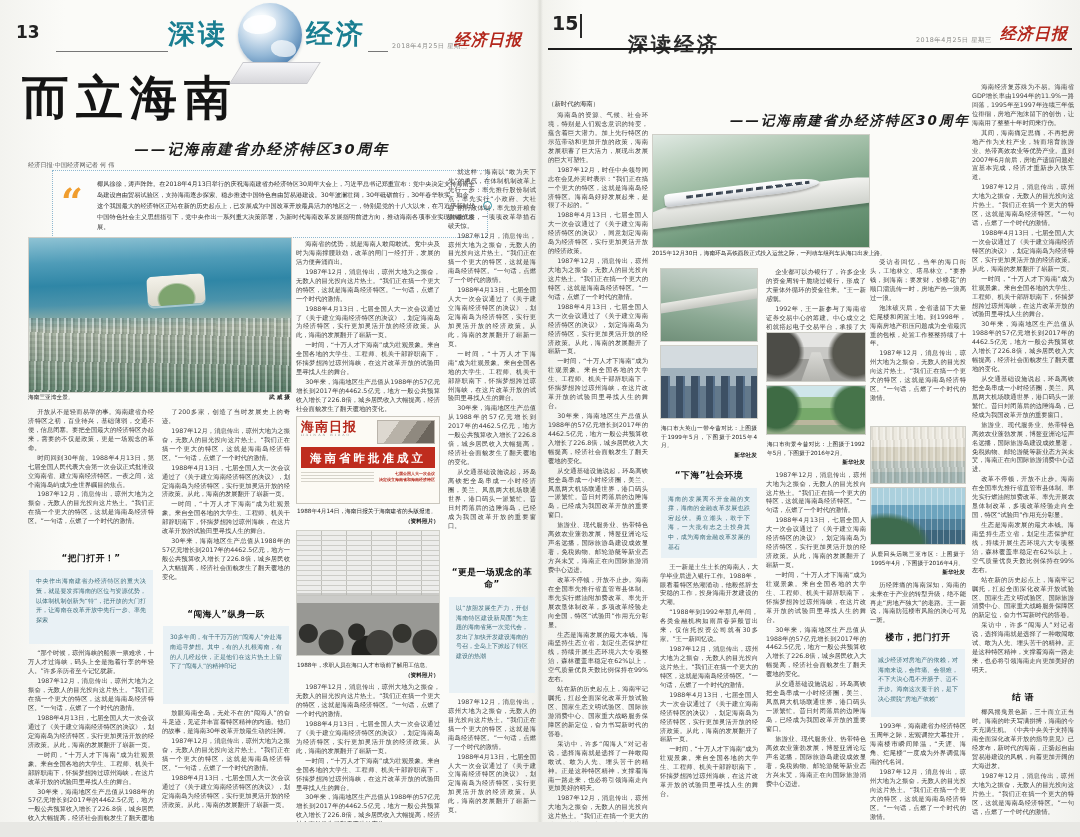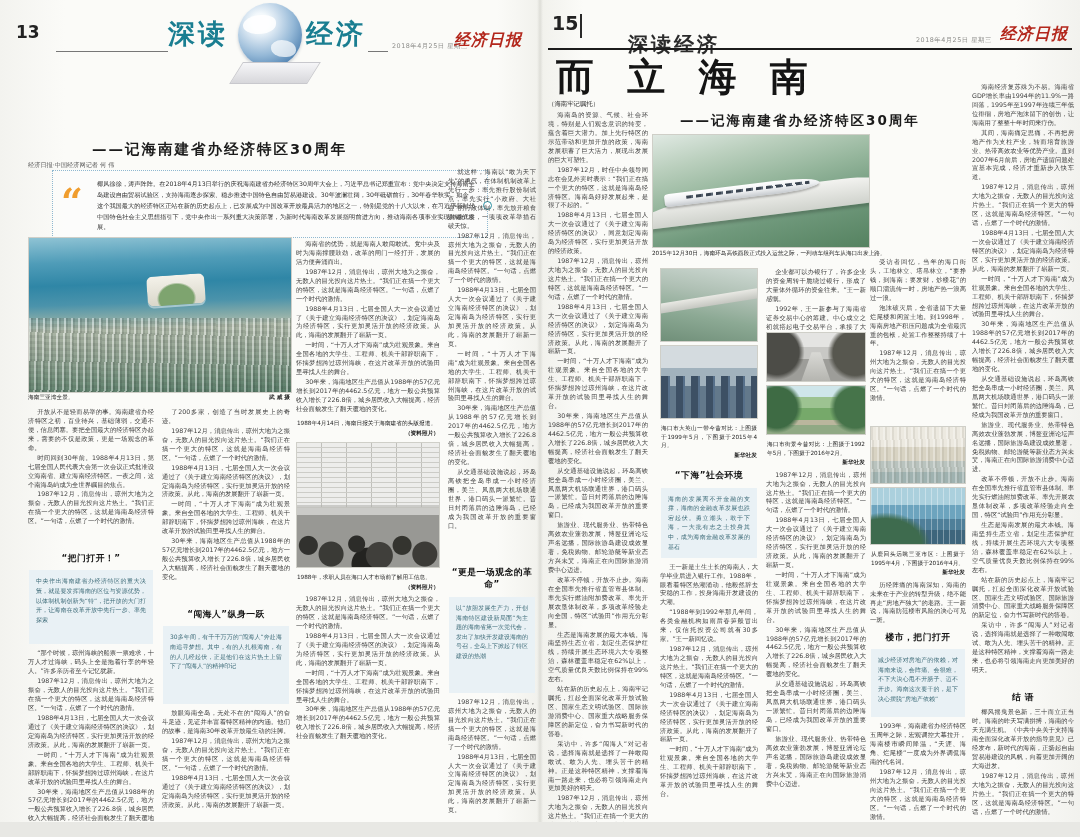--- a/index.html
+++ b/index.html
@@ -20,21 +20,21 @@
   .globe::before{content:"";position:absolute;left:8%;top:18%;width:52%;height:30%;
     background:rgba(255,255,255,.85);border-radius:60% 40% 55% 45%;}
   .globe::after{content:"";position:absolute;right:10%;bottom:16%;width:38%;height:26%;
     background:rgba(255,255,255,.7);border-radius:45% 60% 40% 55%;}
   .globe-book{position:absolute;left:236px;top:62px;width:76px;height:20px;
     background:linear-gradient(#f6f6f8,#d7d7db);border:1px solid #c8c8cd;transform:skewX(-32deg);}
   .vdiv{position:absolute;width:1.5px;background:#2a2a2a;}
 
   
   .headline{position:absolute;font-weight:800;color:#141414;line-height:1;}
-  .deck{position:absolute;font-weight:700;color:#1b1b1b;}
+  .deck{position:absolute;font-weight:700;color:#1b1b1b;text-align:center;font-style:italic;}
   .byline{position:absolute;font-size:6.2px;color:#555;}
 
   
   .lede{position:absolute;left:52px;top:170px;width:378px;height:50px;
     border:1px dotted #8fb8d0;padding:8px 12px 8px 44px;
     font-size:6.2px;line-height:1.75;color:#2c2c2c;text-align:justify;background:rgba(255,255,255,.4);}
   .lede .qm{position:absolute;left:8px;top:-2px;font-family:"DejaVu Serif",serif;font-size:38px;color:#f09d2e;font-weight:800;}
   .lede::after{content:"";position:absolute;right:-5px;top:30px;width:7px;height:7px;border:1.5px solid #2a8fa0;border-radius:50%;background:#fff;}
 
   
@@ -125,20 +125,21 @@
   <div class="pageno" style="left:16px;top:22px;font-size:17px;">13</div>
   <div class="rule" style="left:56px;top:51px;width:112px;"></div>
   <div class="sec-teal" style="left:168px;top:16px;">深读</div>
   <div class="globe"></div>
   <div class="globe-book"></div>
   <div class="sec-teal" style="left:306px;top:16px;">经济</div>
   <div class="rule" style="left:368px;top:51px;width:20px;"></div>
   <div class="date" style="left:392px;top:42px;">2018年4月25日 星期三</div>
   <div class="mast" style="left:454px;top:30px;">经济日报</div>
 
+  <div class="headline" style="left:22px;top:74px;font-size:47px;letter-spacing:7px;">而立海南</div>
   <div class="deck" style="left:92px;top:140px;width:340px;font-size:14.5px;letter-spacing:2px;">——记海南建省办经济特区30周年</div>
   <div class="byline" style="left:28px;top:161px;">经济日报·中国经济网记者 何 伟</div>
 
   <div class="lede">
     <span class="qm">“</span>
     <span>椰风徐徐，涛声阵阵。在2018年4月13日举行的庆祝海南建省办经济特区30周年大会上，习近平总书记郑重宣布：党中央决定支持海南全岛建设自由贸易试验区，支持海南逐步探索、稳步推进中国特色自由贸易港建设。30年波澜壮阔，30年砥砺前行，30年春华秋实。如今，这个我国最大的经济特区正站在新的历史起点上，已发展成为中国改革开放最具活力的地区之一，特别是党的十八大以来，在习近平新时代中国特色社会主义思想指引下，党中央作出一系列重大决策部署，为新时代海南改革发展指明前进方向，推动海南各项事业实现跨越式发展。</span>
   </div>
 
   <div class="ph aerial abs" style="left:28px;top:237px;width:262px;height:154px;"></div>
   <div class="abs" style="left:28px;top:394px;width:262px;display:flex;justify-content:space-between;font-size:5.7px;color:#222;">
@@ -181,20 +182,37 @@
   </div>
 
   <div class="col" style="left:296px;top:240px;width:144px;height:593px;">
     <div class="seg" style="height:176px;">
         <p>海南省的优势，就是海南人敢闯敢试。党中央及时为海南撑腰鼓劲，改革的闸门一经打开，发展的活力便奔涌而出。</p>
         <p>1987年12月，消息传出，琼州大地为之振奋，无数人的目光投向这片热土。“我们正在搞一个更大的特区，这就是海南岛经济特区。”一句话，点燃了一个时代的激情。</p>
         <p>1988年4月13日，七届全国人大一次会议通过了《关于建立海南经济特区的决议》，划定海南岛为经济特区，实行更加灵活开放的经济政策。从此，海南的发展翻开了崭新一页。</p>
         <p>一时间，“十万人才下海南”成为壮观景象。来自全国各地的大学生、工程师、机关干部辞职南下，怀揣梦想跨过琼州海峡，在这片改革开放的试验田里寻找人生的舞台。</p>
         <p>30年来，海南地区生产总值从1988年的57亿元增长到2017年的4462.5亿元，地方一般公共预算收入增长了226.8倍，城乡居民收入大幅提高，经济社会面貌发生了翻天覆地的变化。</p>
       </div>
+    <div class="np" style="height:80px;">
+      <div class="np-top">
+        <div class="np-mast">
+          <span>海南日报</span>
+          <span class="np-pinyin">HAINAN RIBAO</span>
+        </div>
+        <div class="np-photo"></div>
+      </div>
+      <div class="np-head">海南省昨批准成立</div>
+      <div class="np-bottom">
+        <div class="np-lines"></div>
+        <div class="np-side">
+          <div>七届全国人大一次会议</div>
+          <div>决定设立海南省和海南经济特区</div>
+        </div>
+      </div>
+    </div>
     <div class="cap">
       <span>1988年4月14日，海南日报关于海南建省的头版报道。</span>
       <span class="credit">（资料照片）</span>
     </div>
     <div class="ph crowd" style="height:124px;margin:1px 0 2px;"></div>
     <div class="cap">
       <span>1988年，求职人员在海口人才市场前了解用工信息。</span>
       <span class="credit">（资料照片）</span>
     </div>
     <div class="grow">
@@ -222,25 +240,24 @@
       </div>
   </div>
 
   <div class="pageno" style="left:552px;top:12px;font-size:19px;">15</div>
   <div class="vdiv" style="left:580px;top:14px;height:24px;"></div>
   <div style="position:absolute;left:588px;top:31px;font-family:'DejaVu Serif',serif;font-weight:800;font-size:20px;color:#2b2b2b;letter-spacing:3px;margin-left:40px;">深读经济</div>
   <div class="date" style="left:916px;top:36px;">2018年4月25日 星期三</div>
   <div class="mast" style="left:1000px;top:24px;">经济日报</div>
   <div style="position:absolute;left:548px;top:48px;width:524px;height:2px;background:#1c1c1c;"></div>
 
-  <div class="headline" style="left:556px;top:58px;font-size:38px;letter-spacing:10px;">而 立 海 南</div>
   <div class="deck" style="left:680px;top:112px;width:340px;font-size:13.5px;letter-spacing:2px;">——记海南建省办经济特区30周年</div>
 
   <div class="col" style="left:548px;top:100px;width:100px;height:733px;">
-    <div class="cont-note">（海南牢记嘱托）</div>
+    <div class="cont-note">（新时代的海南）</div>
     <div class="grow">
         <p>海南岛的资源、气候、社会环境，特别是人们观念意识的转变，蕴含着巨大潜力。加上先行特区的示范带动和更加开放的政策，海南发展积蓄了巨大活力，展现出发展的巨大可塑性。</p>
         <p>1987年12月，时任中央领导同志在会见外宾时表示：“我们正在搞一个更大的特区，这就是海南岛经济特区。海南岛好好发展起来，是很了不起的。”</p>
         <p>1988年4月13日，七届全国人大一次会议通过了《关于建立海南经济特区的决议》，同意划定海南岛为经济特区，实行更加灵活开放的经济政策。</p>
         <p>1987年12月，消息传出，琼州大地为之振奋，无数人的目光投向这片热土。“我们正在搞一个更大的特区，这就是海南岛经济特区。”一句话，点燃了一个时代的激情。</p>
         <p>1988年4月13日，七届全国人大一次会议通过了《关于建立海南经济特区的决议》，划定海南岛为经济特区，实行更加灵活开放的经济政策。从此，海南的发展翻开了崭新一页。</p>
         <p>一时间，“十万人才下海南”成为壮观景象。来自全国各地的大学生、工程师、机关干部辞职南下，怀揣梦想跨过琼州海峡，在这片改革开放的试验田里寻找人生的舞台。</p>
         <p>30年来，海南地区生产总值从1988年的57亿元增长到2017年的4462.5亿元，地方一般公共预算收入增长了226.8倍，城乡居民收入大幅提高，经济社会面貌发生了翻天覆地的变化。</p>
         <p>从交通基础设施说起，环岛高铁把全岛串成一小时经济圈，美兰、凤凰两大机场联通世界，港口码头一派繁忙。昔日封闭落后的边陲海岛，已经成为我国改革开放的重要窗口。</p>
         <p>旅游业、现代服务业、热带特色高效农业蓬勃发展，博鳌亚洲论坛声名远播，国际旅游岛建设成效显著，免税购物、邮轮游艇等新业态方兴未艾，海南正在向国际旅游消费中心迈进。</p>

